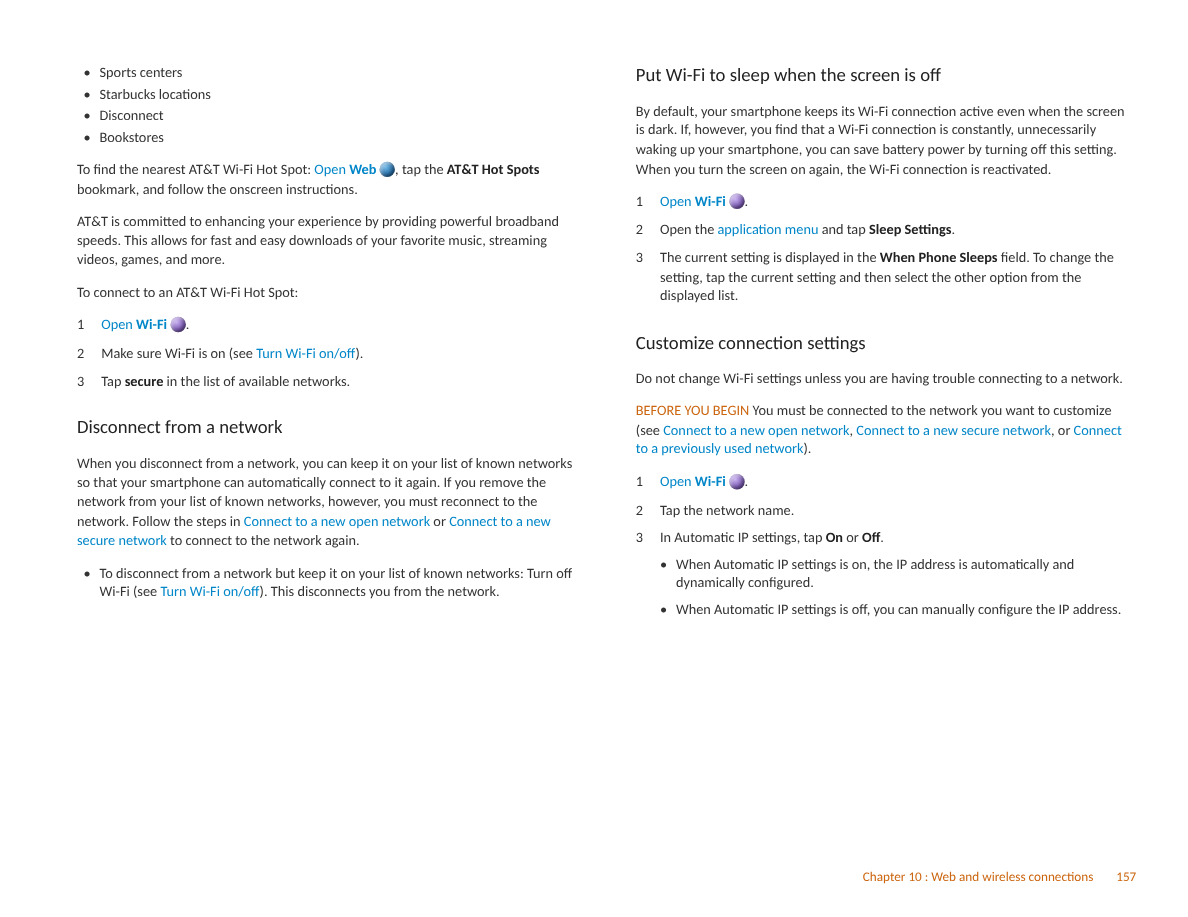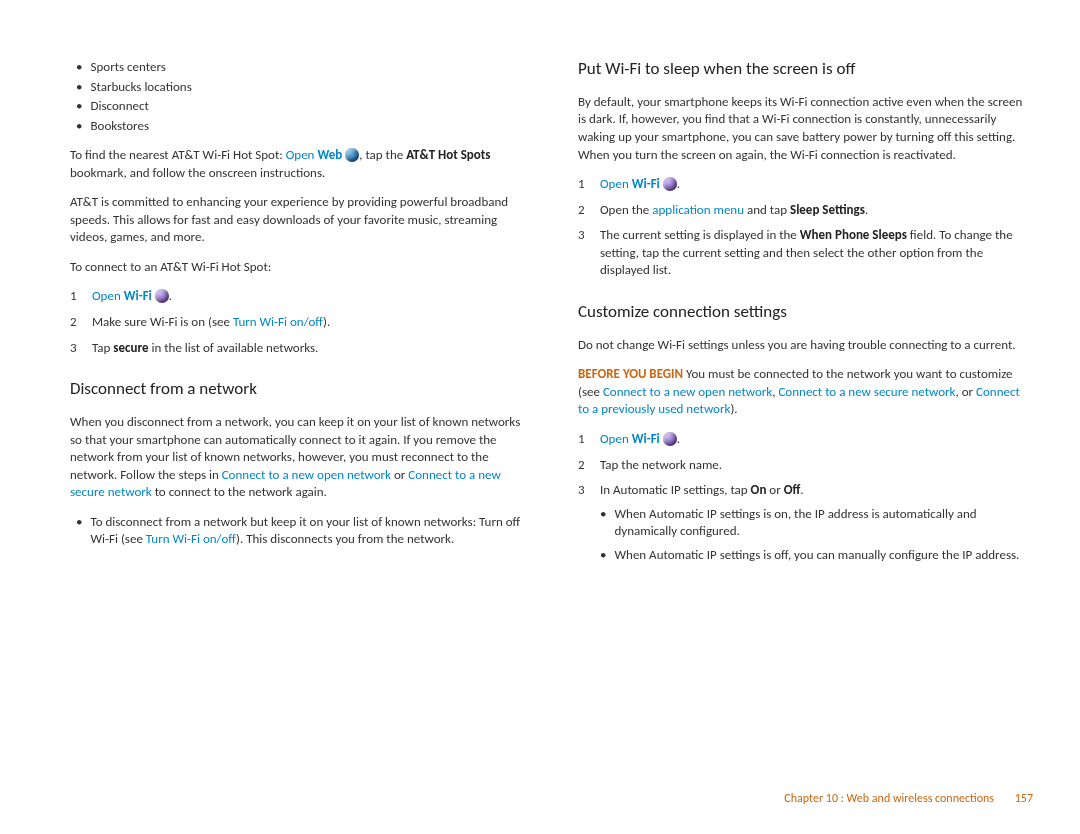--- a/index.html
+++ b/index.html
@@ -54,21 +54,21 @@
   ol.steps > li {
     display: flex;
     margin-bottom: 8px;
   }
   ol.steps > li .num {
     width: 22px;
     flex-shrink: 0;
   }
   ol.steps > li .txt { flex: 1; }
   .link { color: #0086c8; cursor: pointer; }
-  .orange { color: #cc6611; font-weight: 700; text-align: right; }
+  .orange { color: #cc6611; font-weight: 400; text-align: right; }
   b { font-weight: 600; color: #222; }
   .icon {
     display: inline-block;
     width: 14px; height: 14px;
     border-radius: 50%;
     vertical-align: -3px;
     background: radial-gradient(circle at 40% 35%, #6fb8e6 0%, #2a6fa8 55%, #16395a 100%);
     box-shadow: inset -2px -2px 3px rgba(0,0,0,.3), inset 2px 2px 3px rgba(255,255,255,.5);
   }
   .wifi-icon {
@@ -187,21 +187,21 @@
       <li>
           <span class="num">3</span>
         <span class="txt">
           <span>The current setting is displayed in the </span><b>When Phone Sleeps</b><span> field. To change the setting, tap the current setting and then select the other option from the displayed list.</span>
         </span>
       </li>
     </ol>
 
     <h2>Customize connection settings</h2>
 
-    <p>Do not change Wi-Fi settings unless you are having trouble connecting to a current.</p>
+    <p>Do not change Wi-Fi settings unless you are having trouble connecting to a network.</p>
 
     <p>
       <span class="orange">BEFORE YOU BEGIN</span><span> You must be connected to the network you want to customize (see </span><span class="link">Connect to a new open network</span><span>, </span><span class="link">Connect to a new secure network</span><span>, or </span><span class="link">Connect to a previously used network</span><span>).</span>
     </p>
 
     <ol class="steps">
       <li>
           <span class="num">1</span>
         <span class="txt">
           <span class="link">Open </span><b class="link">Wi-Fi</b>

